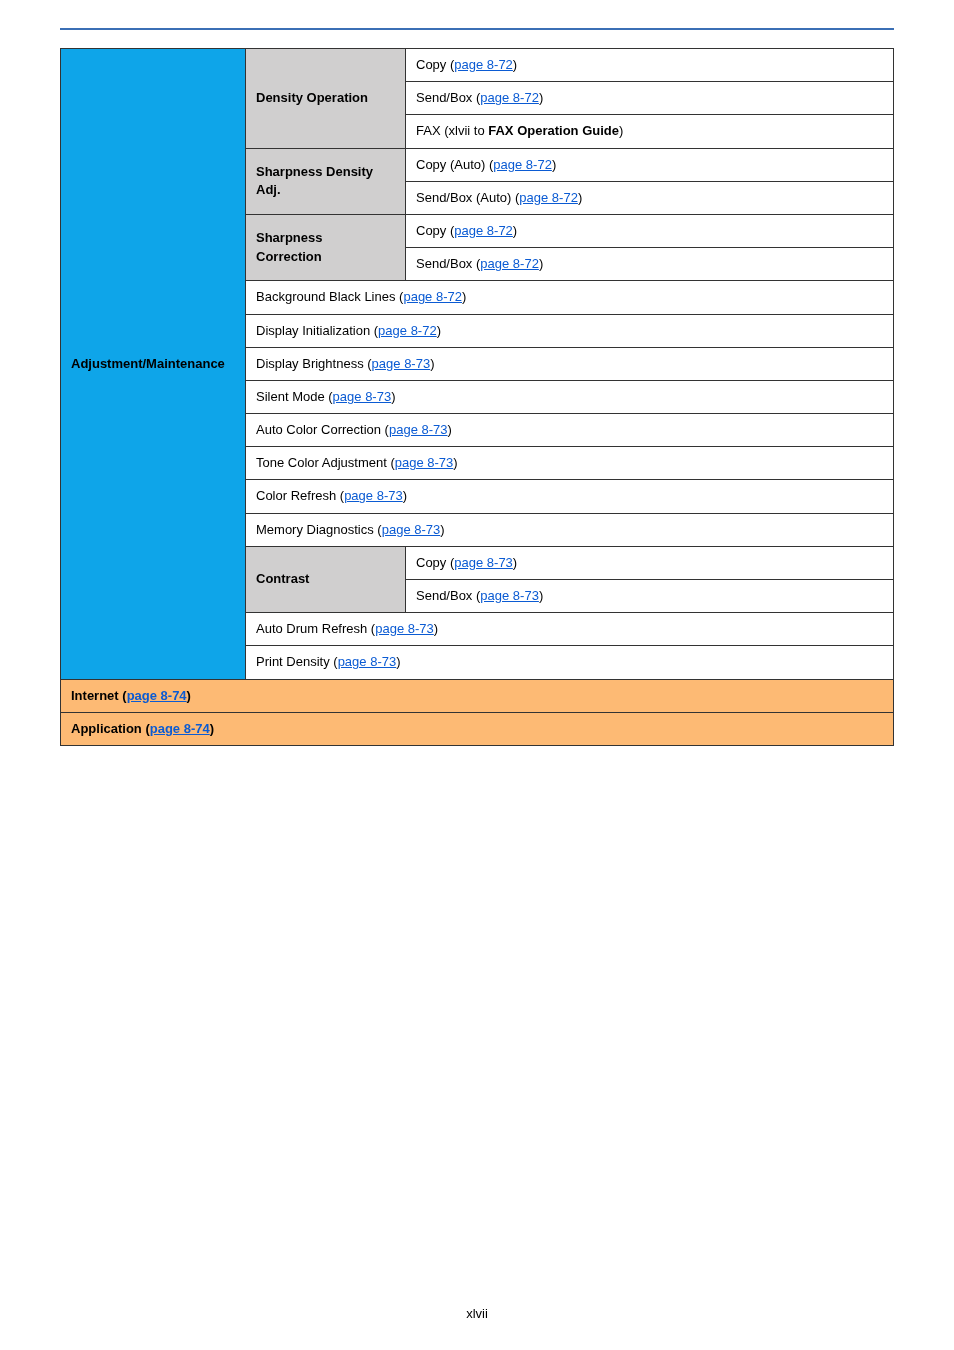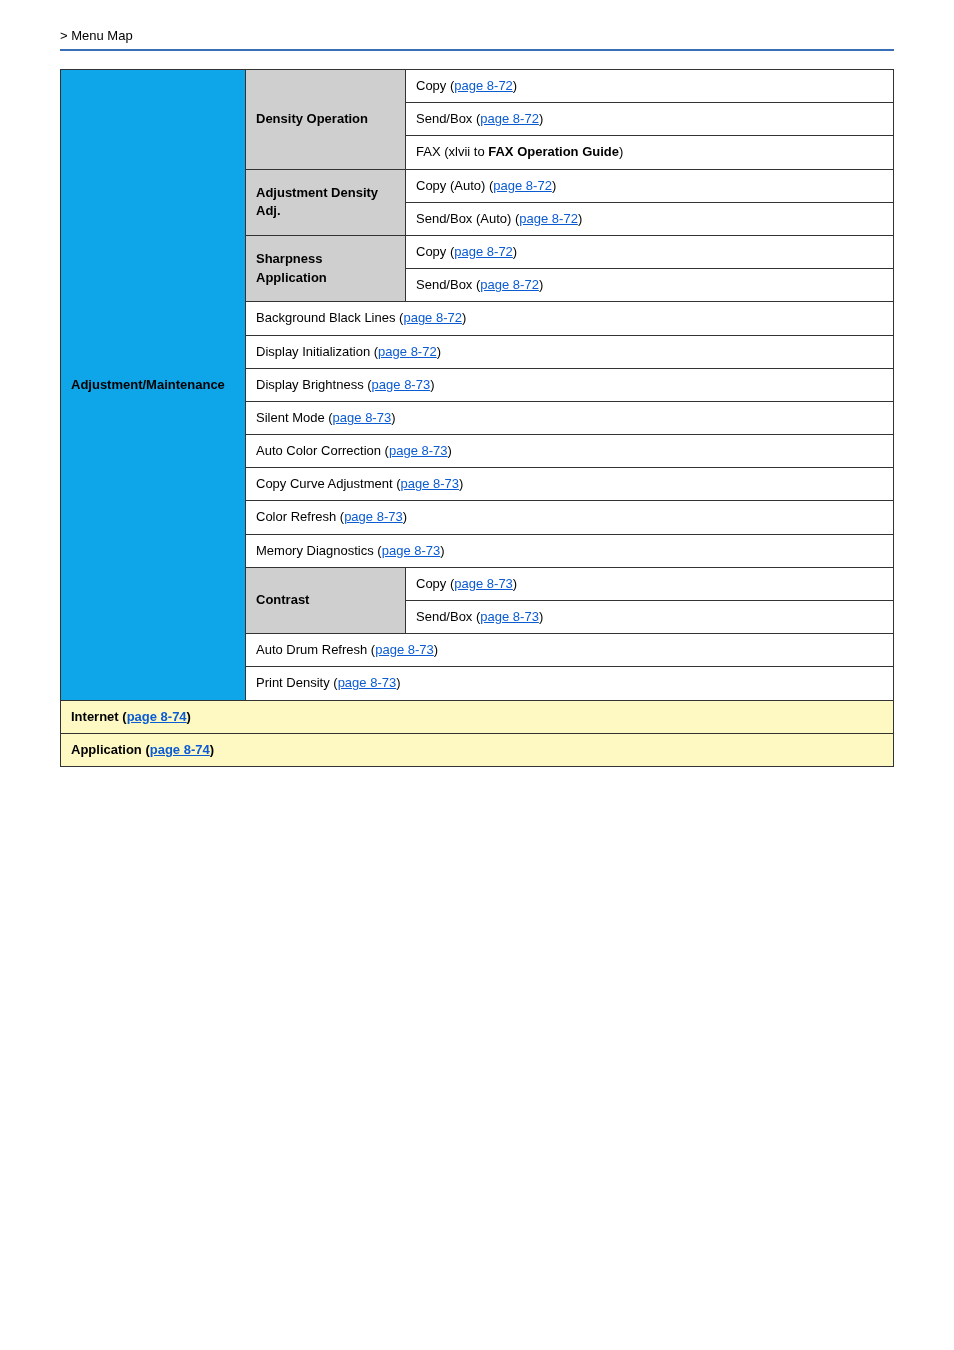--- a/index.html
+++ b/index.html
@@ -39,41 +39,40 @@
   }
   td.hdr {
     background: #0ea5e9;
     font-weight: bold;
   }
   td.sub-hdr {
     background: #d0cfcf;
     font-weight: bold;
   }
   td.full-hdr {
-    background: #fef9c3;
+    background: #fdba74;
     font-weight: bold;
   }
   .link {
     color: #0b5bd3;
     text-decoration: underline;
     cursor: pointer;
   }
   .col-cat { width: 185px; }
   .col-sub { width: 160px; }
   .page-num {
     text-align: center;
     font-size: 13px;
     margin-top: 560px;
   }
 </style>
 </head>
 <body>
 
 <div class="page">
-  <div class="breadcrumb">&gt; Menu Map</div>
   <hr class="hr-top">
 
   <table class="menu">
     <colgroup>
       <col class="col-cat">
       <col class="col-sub">
       <col>
     </colgroup>
     <tbody>
 
@@ -90,35 +89,35 @@
         </td>
       </tr>
       <tr>
         <td>
           <span>FAX (xlvii to </span><b>FAX Operation Guide</b><span>)</span>
         </td>
       </tr>
 
       <tr>
         <td class="sub-hdr" rowspan="2">
-          <span>Adjustment Density</span><br><span>Adj.</span>
+          <span>Sharpness Density</span><br><span>Adj.</span>
         </td>
         <td>
           <span>Copy (Auto) (</span><span class="link">page 8-72</span><span>)</span>
         </td>
       </tr>
       <tr>
         <td>
           <span>Send/Box (Auto) (</span><span class="link">page 8-72</span><span>)</span>
         </td>
       </tr>
 
       <tr>
         <td class="sub-hdr" rowspan="2">
-          <span>Sharpness</span><br><span>Application</span>
+          <span>Sharpness</span><br><span>Correction</span>
         </td>
         <td>
           <span>Copy (</span><span class="link">page 8-72</span><span>)</span>
         </td>
       </tr>
       <tr>
         <td>
           <span>Send/Box (</span><span class="link">page 8-72</span><span>)</span>
         </td>
       </tr>
@@ -132,21 +131,21 @@
       <tr>
           <td colspan="2"><span>Display Brightness (</span><span class="link">page 8-73</span><span>)</span></td>
         </tr>
       <tr>
           <td colspan="2"><span>Silent Mode (</span><span class="link">page 8-73</span><span>)</span></td>
         </tr>
       <tr>
           <td colspan="2"><span>Auto Color Correction (</span><span class="link">page 8-73</span><span>)</span></td>
         </tr>
       <tr>
-          <td colspan="2"><span>Copy Curve Adjustment (</span><span class="link">page 8-73</span><span>)</span></td>
+          <td colspan="2"><span>Tone Color Adjustment (</span><span class="link">page 8-73</span><span>)</span></td>
         </tr>
       <tr>
           <td colspan="2"><span>Color Refresh (</span><span class="link">page 8-73</span><span>)</span></td>
         </tr>
       <tr>
           <td colspan="2"><span>Memory Diagnostics (</span><span class="link">page 8-73</span><span>)</span></td>
         </tr>
 
       <tr>
         <td class="sub-hdr" rowspan="2">Contrast</td>
@@ -169,13 +168,14 @@
 
       <tr>
           <td class="full-hdr" colspan="3"><span>Internet (</span><span class="link">page 8-74</span><span>)</span></td>
         </tr>
       <tr>
           <td class="full-hdr" colspan="3"><span>Application (</span><span class="link">page 8-74</span><span>)</span></td>
         </tr>
     </tbody>
   </table>
 
+  <div class="page-num">xlvii</div>
 </div>
 
 </body></html>

